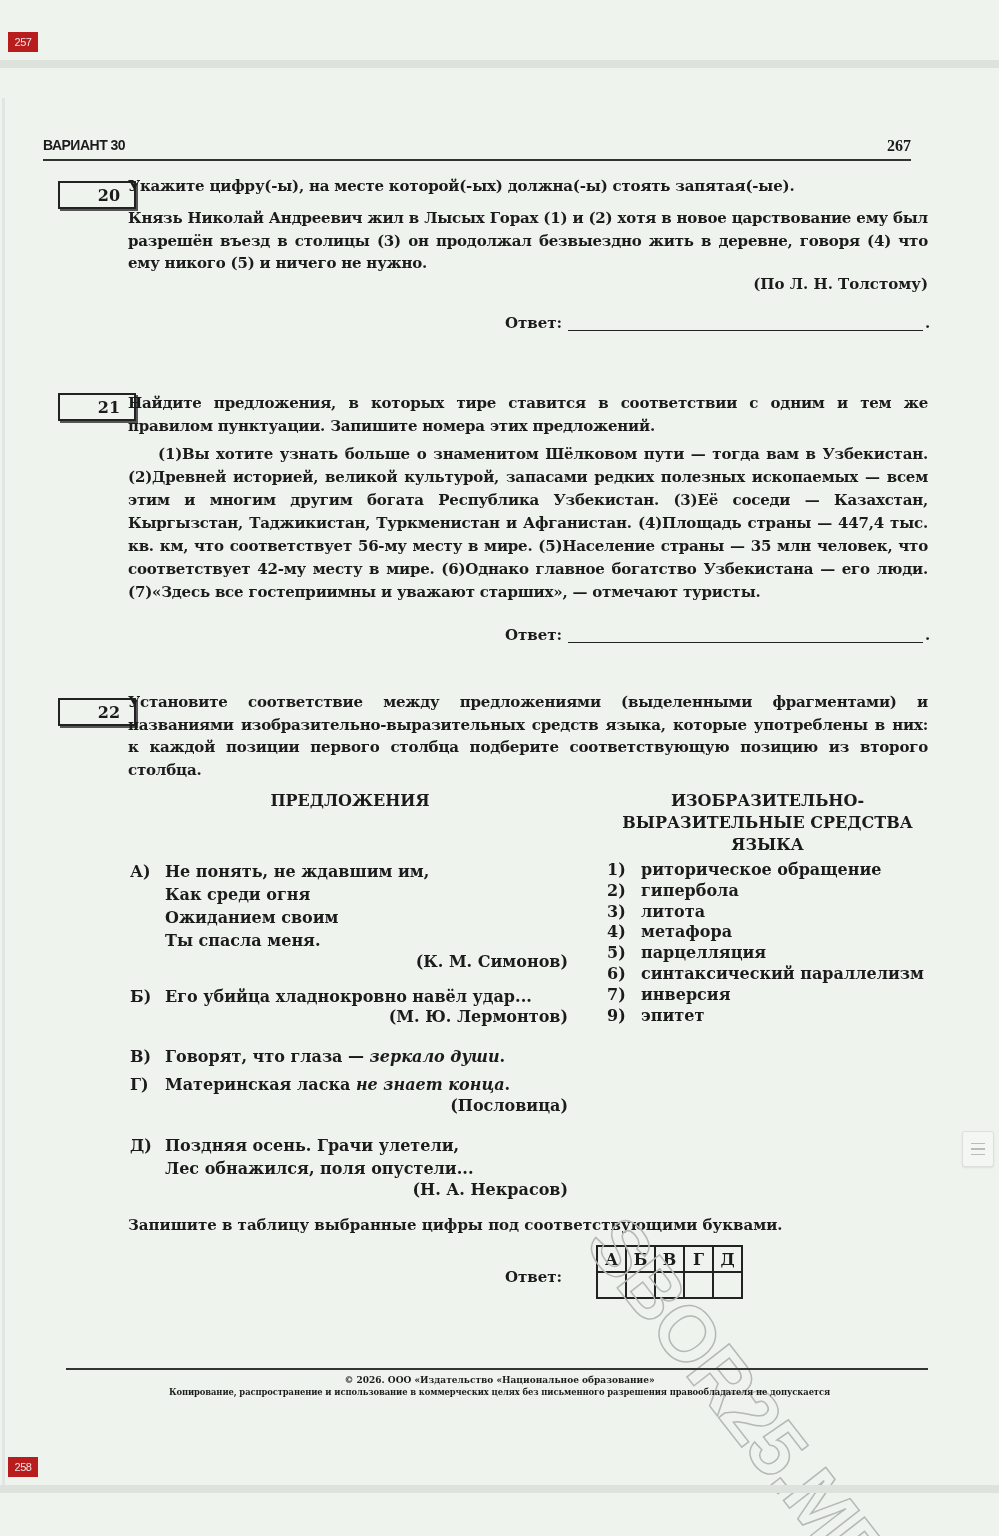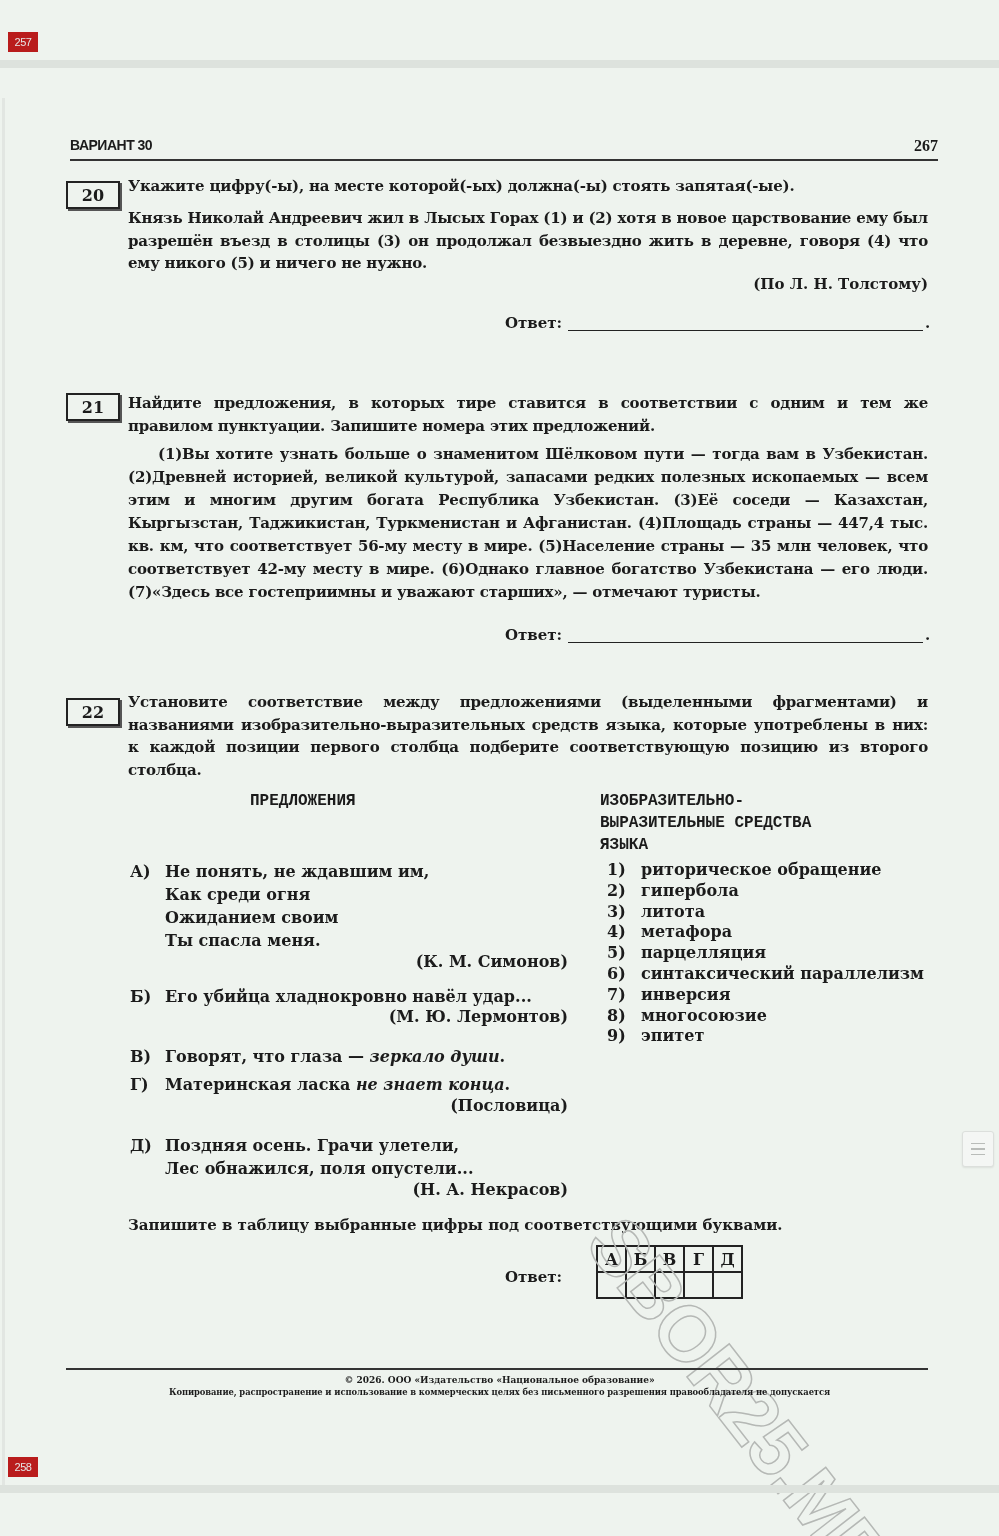--- a/index.html
+++ b/index.html
@@ -11,47 +11,47 @@
     position:absolute; left:8px; width:30px; height:20px; background:#b91c1c;
     color:#e6e6e6; font-family:"Liberation Sans", sans-serif; font-size:11px;
     display:flex; align-items:center; justify-content:center; letter-spacing:-0.5px;
   }
   .sep-bar { position:absolute; left:0; width:999px; height:8px; background:#dde2dd; }
   .sheet {
     position:absolute; left:2px; top:98px; width:995px; height:1388px; background:#eef3ee;
     border-left:3px solid #e2e6e2;
   }
   .running-head {
-    position:absolute; left:70px; top:137px; width:868px; height:22px;
+    position:absolute; left:43px; top:137px; width:868px; height:22px;
     border-bottom:2px solid #333;
     font-family:"Liberation Sans", sans-serif; font-weight:bold; font-size:14px;
   }
   .running-head .left { position:absolute; left:0; top:0; letter-spacing:-0.5px; }
   .running-head .right { position:absolute; right:0; top:0; font-family:"Liberation Serif", serif; font-size:16px; }
   .task-num {
-    position:absolute; left:66px; width:50px; height:24px; border:2px solid #222;
+    position:absolute; left:58px; width:50px; height:24px; border:2px solid #222;
     box-shadow:2px 2px 0 #555;
     font-family:"DejaVu Serif", serif; font-weight:bold; font-size:16px;
-    display:flex; align-items:center; justify-content:center;
+    display:flex; align-items:center; justify-content:center;padding-left:24px;
   }
   .para {
     position:absolute; left:128px; width:800px; font-size:15px; line-height:22.5px;
     font-weight:bold; text-align:justify; text-align-last:left; letter-spacing:-0.2px;
   }
   .para.indent { text-indent:30px; }
   .attribution { position:absolute; right:71px; font-size:15px; font-weight:bold; }
   .answer-line {
     position:absolute; left:505px; width:425px; font-size:15px; font-weight:bold;
   }
   .answer-line .lbl { display:inline-block; }
   .answer-line .blank {
     position:absolute; left:63px; top:16px; width:355px; border-bottom:1.5px solid #222;
   }
   .answer-line .dot { position:absolute; left:420px; top:0; }
-  .col-head { position:absolute; font-size:16px; font-weight:bold; text-align:left; line-height:22px;font-family:Liberation Mono, monospace; }
+  .col-head { position:absolute; font-size:16px; font-weight:bold; text-align:center; line-height:22px; }
   .item { position:absolute; left:130px; font-size:16px; font-weight:bold; line-height:23px; }
   .item .letter { position:absolute; left:0; top:0; }
   .item .lines { position:absolute; left:35px; top:0; white-space:nowrap; }
   .item em { font-style:italic; }
   .item-attr { position:absolute; font-size:16px; font-weight:bold; right:431px; }
   .opt-list { position:absolute; left:607px; top:860px; font-size:16px; font-weight:bold; line-height:20.8px; }
   .opt { white-space:nowrap; }
   .opt .n { display:inline-block; width:34px; }
   .instr { position:absolute; left:128px; top:1216px; font-size:15px; font-weight:bold; white-space:nowrap; }
   .ans-table-label { position:absolute; left:505px; top:1268px; font-size:15px; font-weight:bold; }
@@ -161,21 +161,20 @@
   <div class="item-attr" style="top:1180px;text-align:center;">(Н. А. Некрасов)</div>
 
   <div class="opt-list">
     <div class="opt"><span class="n">1)</span><span>риторическое обращение</span></div>
     <div class="opt"><span class="n">2)</span><span>гипербола</span></div>
     <div class="opt"><span class="n">3)</span><span>литота</span></div>
     <div class="opt"><span class="n">4)</span><span>метафора</span></div>
     <div class="opt"><span class="n">5)</span><span>парцелляция</span></div>
     <div class="opt"><span class="n">6)</span><span>синтаксический параллелизм</span></div>
     <div class="opt"><span class="n">7)</span><span>инверсия</span></div>
-    <div class="opt"><span class="n">8)</span><span>многосоюзие</span></div>
     <div class="opt"><span class="n">9)</span><span>эпитет</span></div>
   </div>
 
   <div class="instr">Запишите в таблицу выбранные цифры под соответствующими буквами.</div>
   <div class="ans-table-label">Ответ:</div>
   <table class="ans">
     <tbody>
         <tr>
       <td>А</td>
       <td>Б</td>

